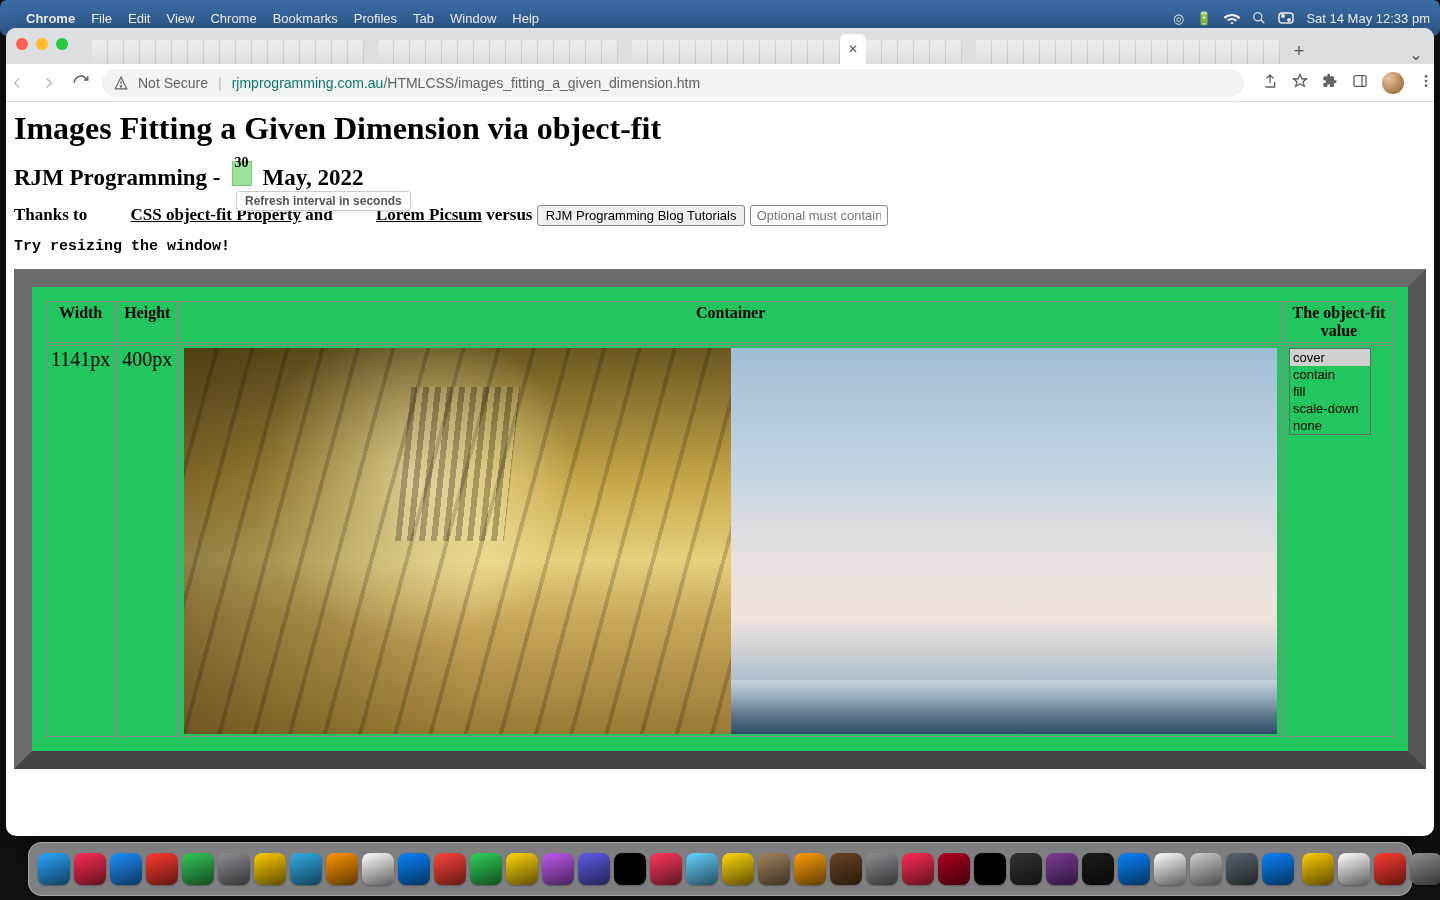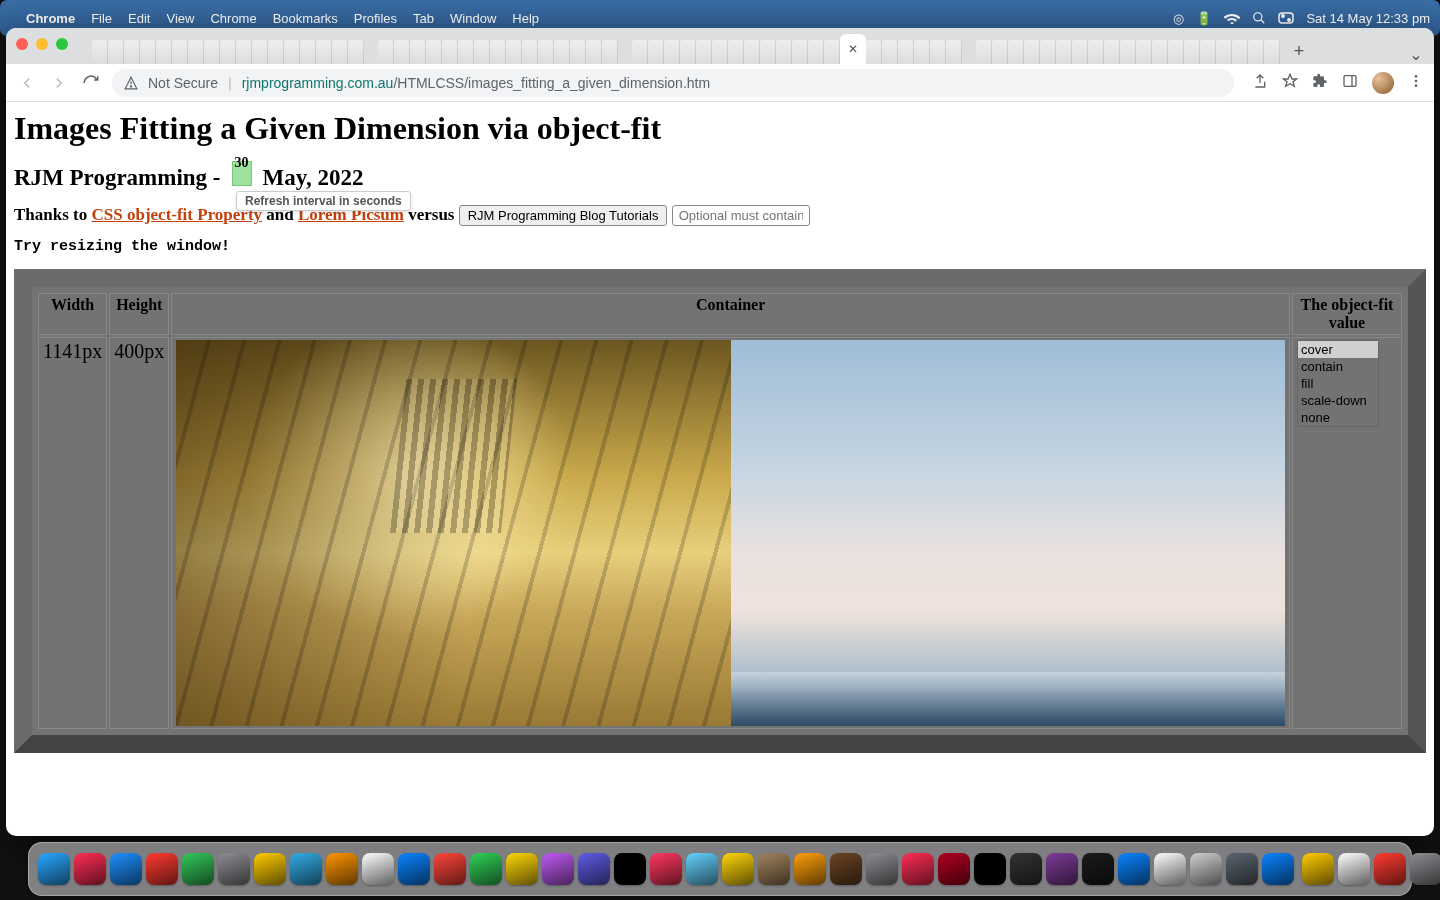--- a/index.html
+++ b/index.html
@@ -46,21 +46,21 @@
   .active-tab {
     width:26px; height:30px; background:#fff; border-radius:6px 6px 0 0;
     display:flex; align-items:center; justify-content:center;
   }
   .active-tab .x { font-size:12px; color:#555; }
   .new-tab { width:26px; height:26px; display:flex; align-items:center; justify-content:center; color:#555; font-size:18px; margin-left:6px;}
   .tab-overflow { width:24px; padding-top:8px; text-align:center; color:#555; }
 
   .toolbar {
     background:#fff; height:38px; border-bottom:1px solid #ddd;
-    display:flex; align-items:center; padding:0 10px; gap:10px;
+    display:flex; align-items:center; padding:0 0; gap:10px;
   }
   .nav-btn { width:22px; height:22px; display:flex; align-items:center; justify-content:center; color:#5f6368; border-radius:50%; }
   .nav-btn.disabled { color:#bbb; }
   .omnibox {
     flex:1; height:28px; background:#f1f3f4; border-radius:14px;
     display:flex; align-items:center; padding:0 12px; gap:10px;
     font-size:14px; color:#5f6368;
   }
   .omnibox .urltext { color:#202124; }
   .omnibox .urlhost { color:#0f766e; }
@@ -76,34 +76,34 @@
     background:#9ee09e; padding:0 2px; border:1px solid #7cc97c; font-size:22px; line-height:1;
     position:relative; top:-4px;
   }
   .interval-chip sup { font-size:14px; position:relative; top:-6px;}
   .tooltip {
     position:absolute; left:222px; top:26px; background:#fff; border:1px solid #ccc;
     padding:2px 8px; font-family:-apple-system,sans-serif; font-size:12px; color:#555;
     border-radius:3px; box-shadow:0 2px 4px rgba(0,0,0,0.1);
   }
   h3.thanks { font-size:17px; margin:0 0 12px 0; font-weight:bold;}
-  h3.thanks a { color:#c2410c; text-decoration:underline;}
+  h3.thanks a { color:#000000; text-decoration:underline;margin-left:39px;}
   h3.thanks .btn {
     font-family:-apple-system,sans-serif; font-size:13px; font-weight:400;
     padding:2px 8px; border:1px solid #888; background:#efefef; border-radius:3px;
   }
   h3.thanks input.optin {
     font-family:-apple-system,sans-serif; font-size:13px; font-weight:400;
     padding:2px 6px; border:1px solid #888; border-radius:3px; width:138px;
   }
   h4.try { font-size:15px; margin:8px 0 14px 0;font-family:Liberation Mono, monospace;}
 
   .bigpanel {
     border:18px solid #6b6b6b; border-bottom-color:#444; border-right-color:#555;
-    padding:4px; background:#737373;
+    padding:12px; background:#22c55e;
   }
   table.grid { border-collapse:separate; border-spacing:2px; width:100%; font-family:"Times New Roman",serif;}
   table.grid th, table.grid td { border:1px solid #888; padding:2px 4px; vertical-align:top;}
   table.grid th { font-weight:bold; font-size:16px; text-align:center;}
   td.w, td.h { font-size:20px; width:52px; text-align:left;}
   td.container { padding:0; }
   .imgrow { display:flex; height:386px; }
   .imgrow .imgA, .imgrow .imgB { flex:1; height:100%; }
   .imgA { background:
      linear-gradient(100deg, rgba(60,40,10,.55), rgba(0,0,0,0) 55%),

